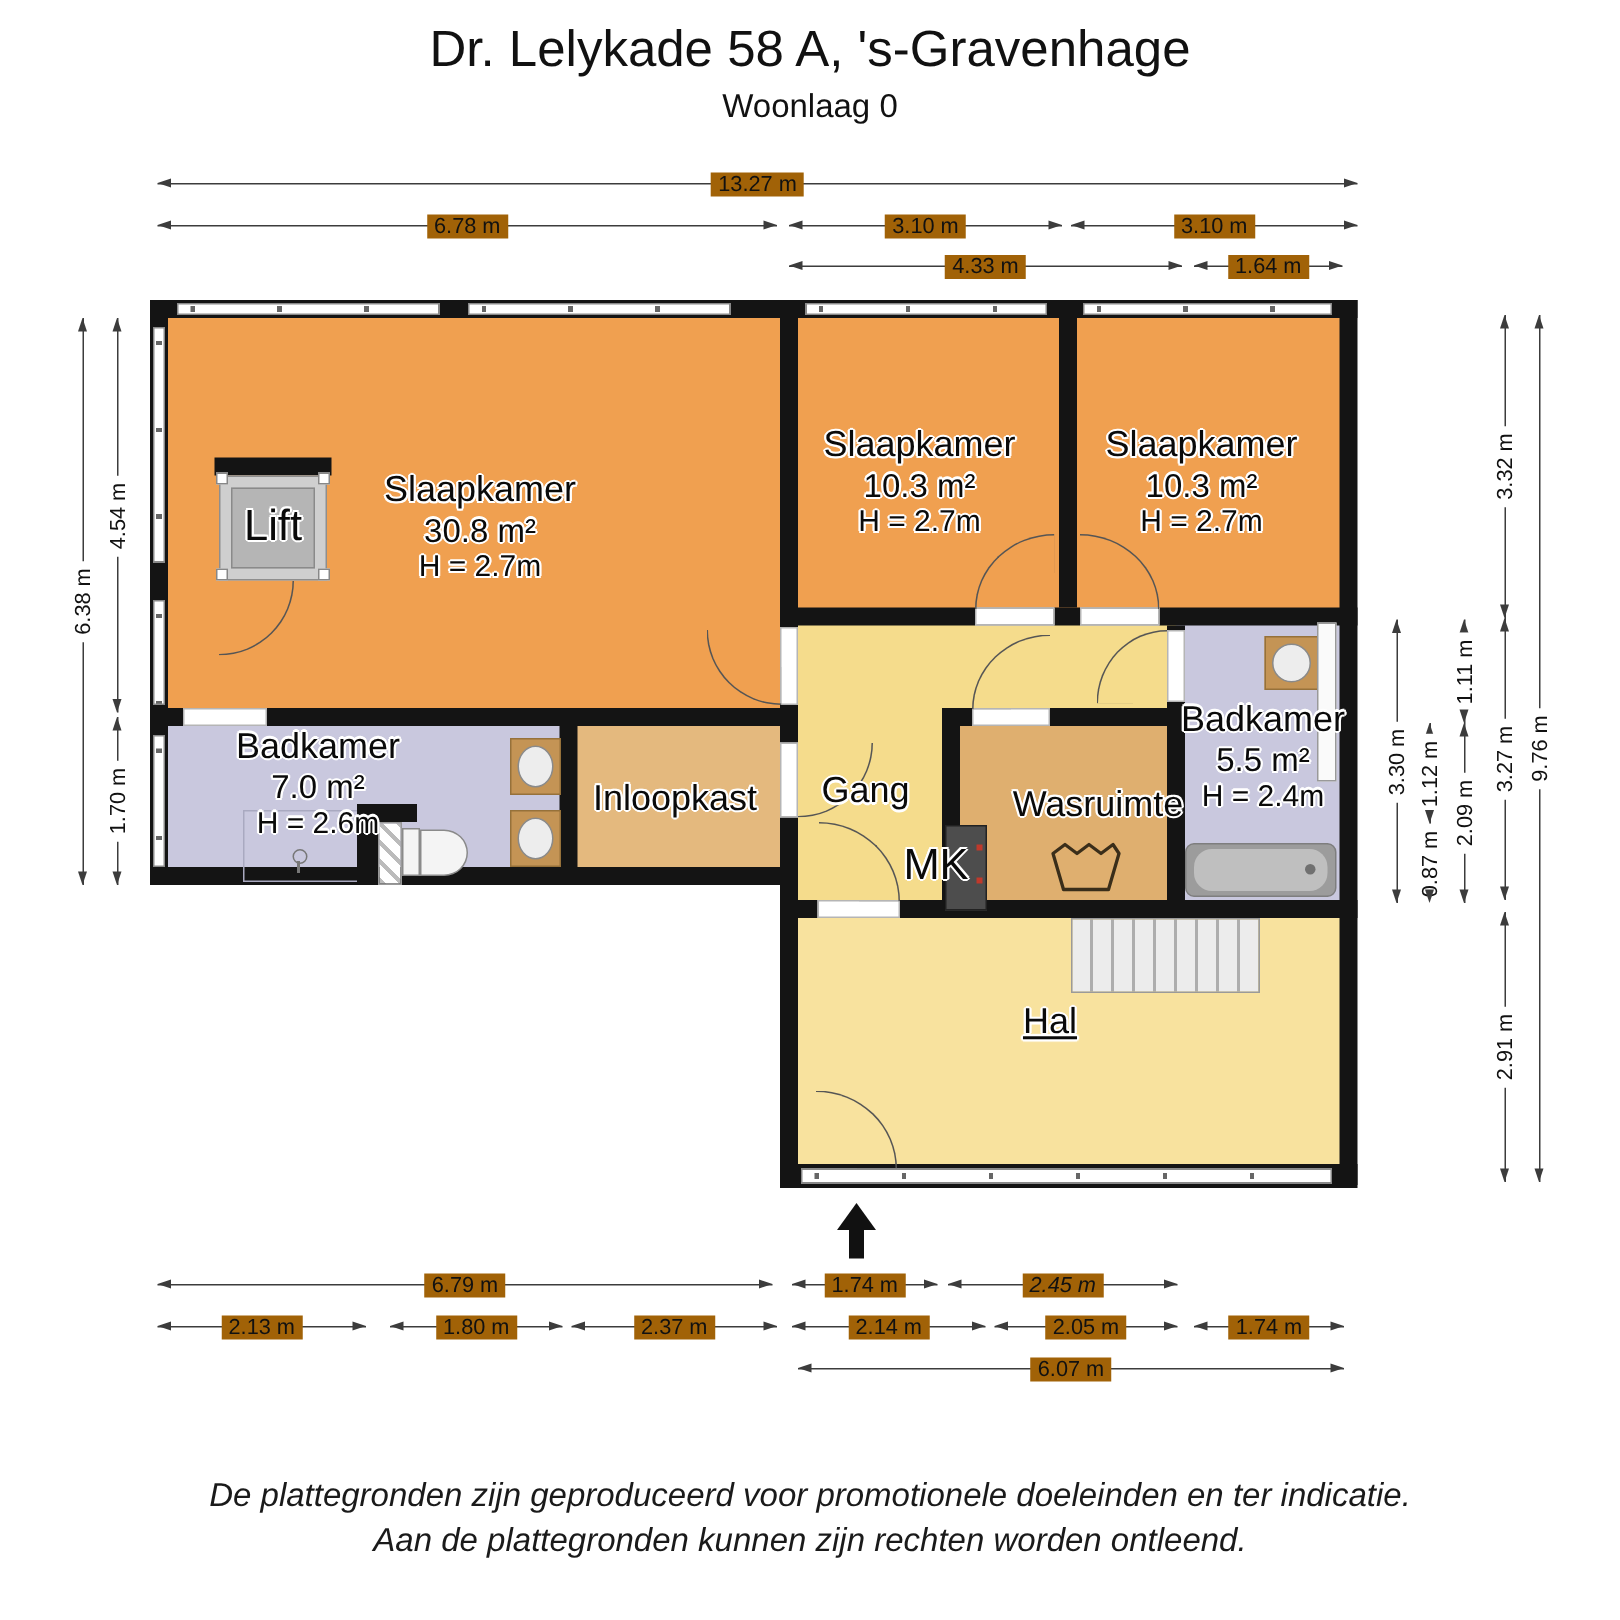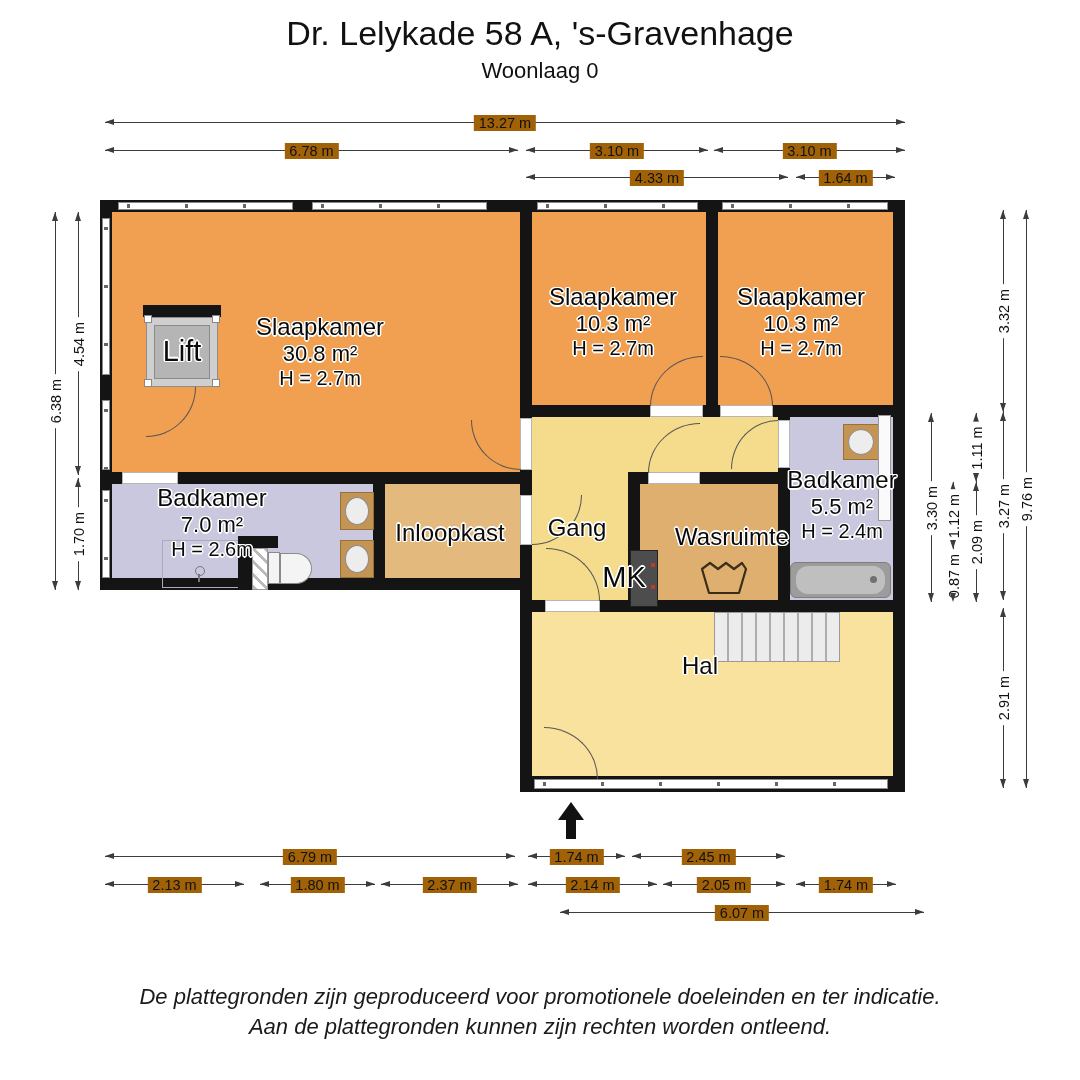--- a/index.html
+++ b/index.html
@@ -173,21 +173,21 @@
   </div>
   <div class="rl" style="left:577px;top:492px;margin-top:36px;">
     <span class="n">Gang</span>
   </div>
   <div class="rl" style="left:732px;top:537px;">
     <span class="n">Wasruimte</span>
   </div>
   <div class="rl small" style="left:624px;top:577px;">
     <span class="n">MK</span>
   </div>
-  <div class="rl" style="left:700px;top:666px;">
+  <div class="rl" style="left:700px;top:682px;text-decoration:underline;">
     <span class="n">Hal</span>
   </div>
   <div class="rl small" style="left:182px;top:351px;">
     <span class="n">Lift</span>
   </div>
 
   <div class="dimh" style="left:105px;top:122px;width:800px;">
       <span>13.27 m</span>
     </div>
   <div class="dimh" style="left:105px;top:150px;width:413px;">
@@ -205,42 +205,42 @@
   <div class="dimh" style="left:796px;top:177px;width:99px;">
       <span>1.64 m</span>
     </div>
 
   <div class="dimh" style="left:105px;top:856px;width:410px;">
       <span>6.79 m</span>
     </div>
   <div class="dimh" style="left:528px;top:856px;width:97px;">
       <span>1.74 m</span>
     </div>
-  <div class="dimh" style="left:632px;top:856px;width:153px;">
+  <div class="dimh" style="left:632px;top:856px;width:153px;font-style:italic;">
       <span>2.45 m</span>
     </div>
   <div class="dimh" style="left:105px;top:884px;width:139px;">
       <span>2.13 m</span>
     </div>
   <div class="dimh" style="left:260px;top:884px;width:115px;">
       <span>1.80 m</span>
     </div>
   <div class="dimh" style="left:381px;top:884px;width:137px;">
       <span>2.37 m</span>
     </div>
   <div class="dimh" style="left:528px;top:884px;width:129px;">
       <span>2.14 m</span>
     </div>
   <div class="dimh" style="left:663px;top:884px;width:122px;">
       <span>2.05 m</span>
     </div>
   <div class="dimh" style="left:796px;top:884px;width:100px;">
       <span>1.74 m</span>
     </div>
-  <div class="dimh" style="left:560px;top:912px;width:364px;">
+  <div class="dimh" style="left:532px;top:912px;width:364px;">
       <span>6.07 m</span>
     </div>
 
   <div class="dimv" style="left:55px;top:212px;height:378px;">
       <span>6.38 m</span>
     </div>
   <div class="dimv" style="left:78px;top:212px;height:263px;">
       <span>4.54 m</span>
     </div>
   <div class="dimv" style="left:78px;top:478px;height:112px;">

